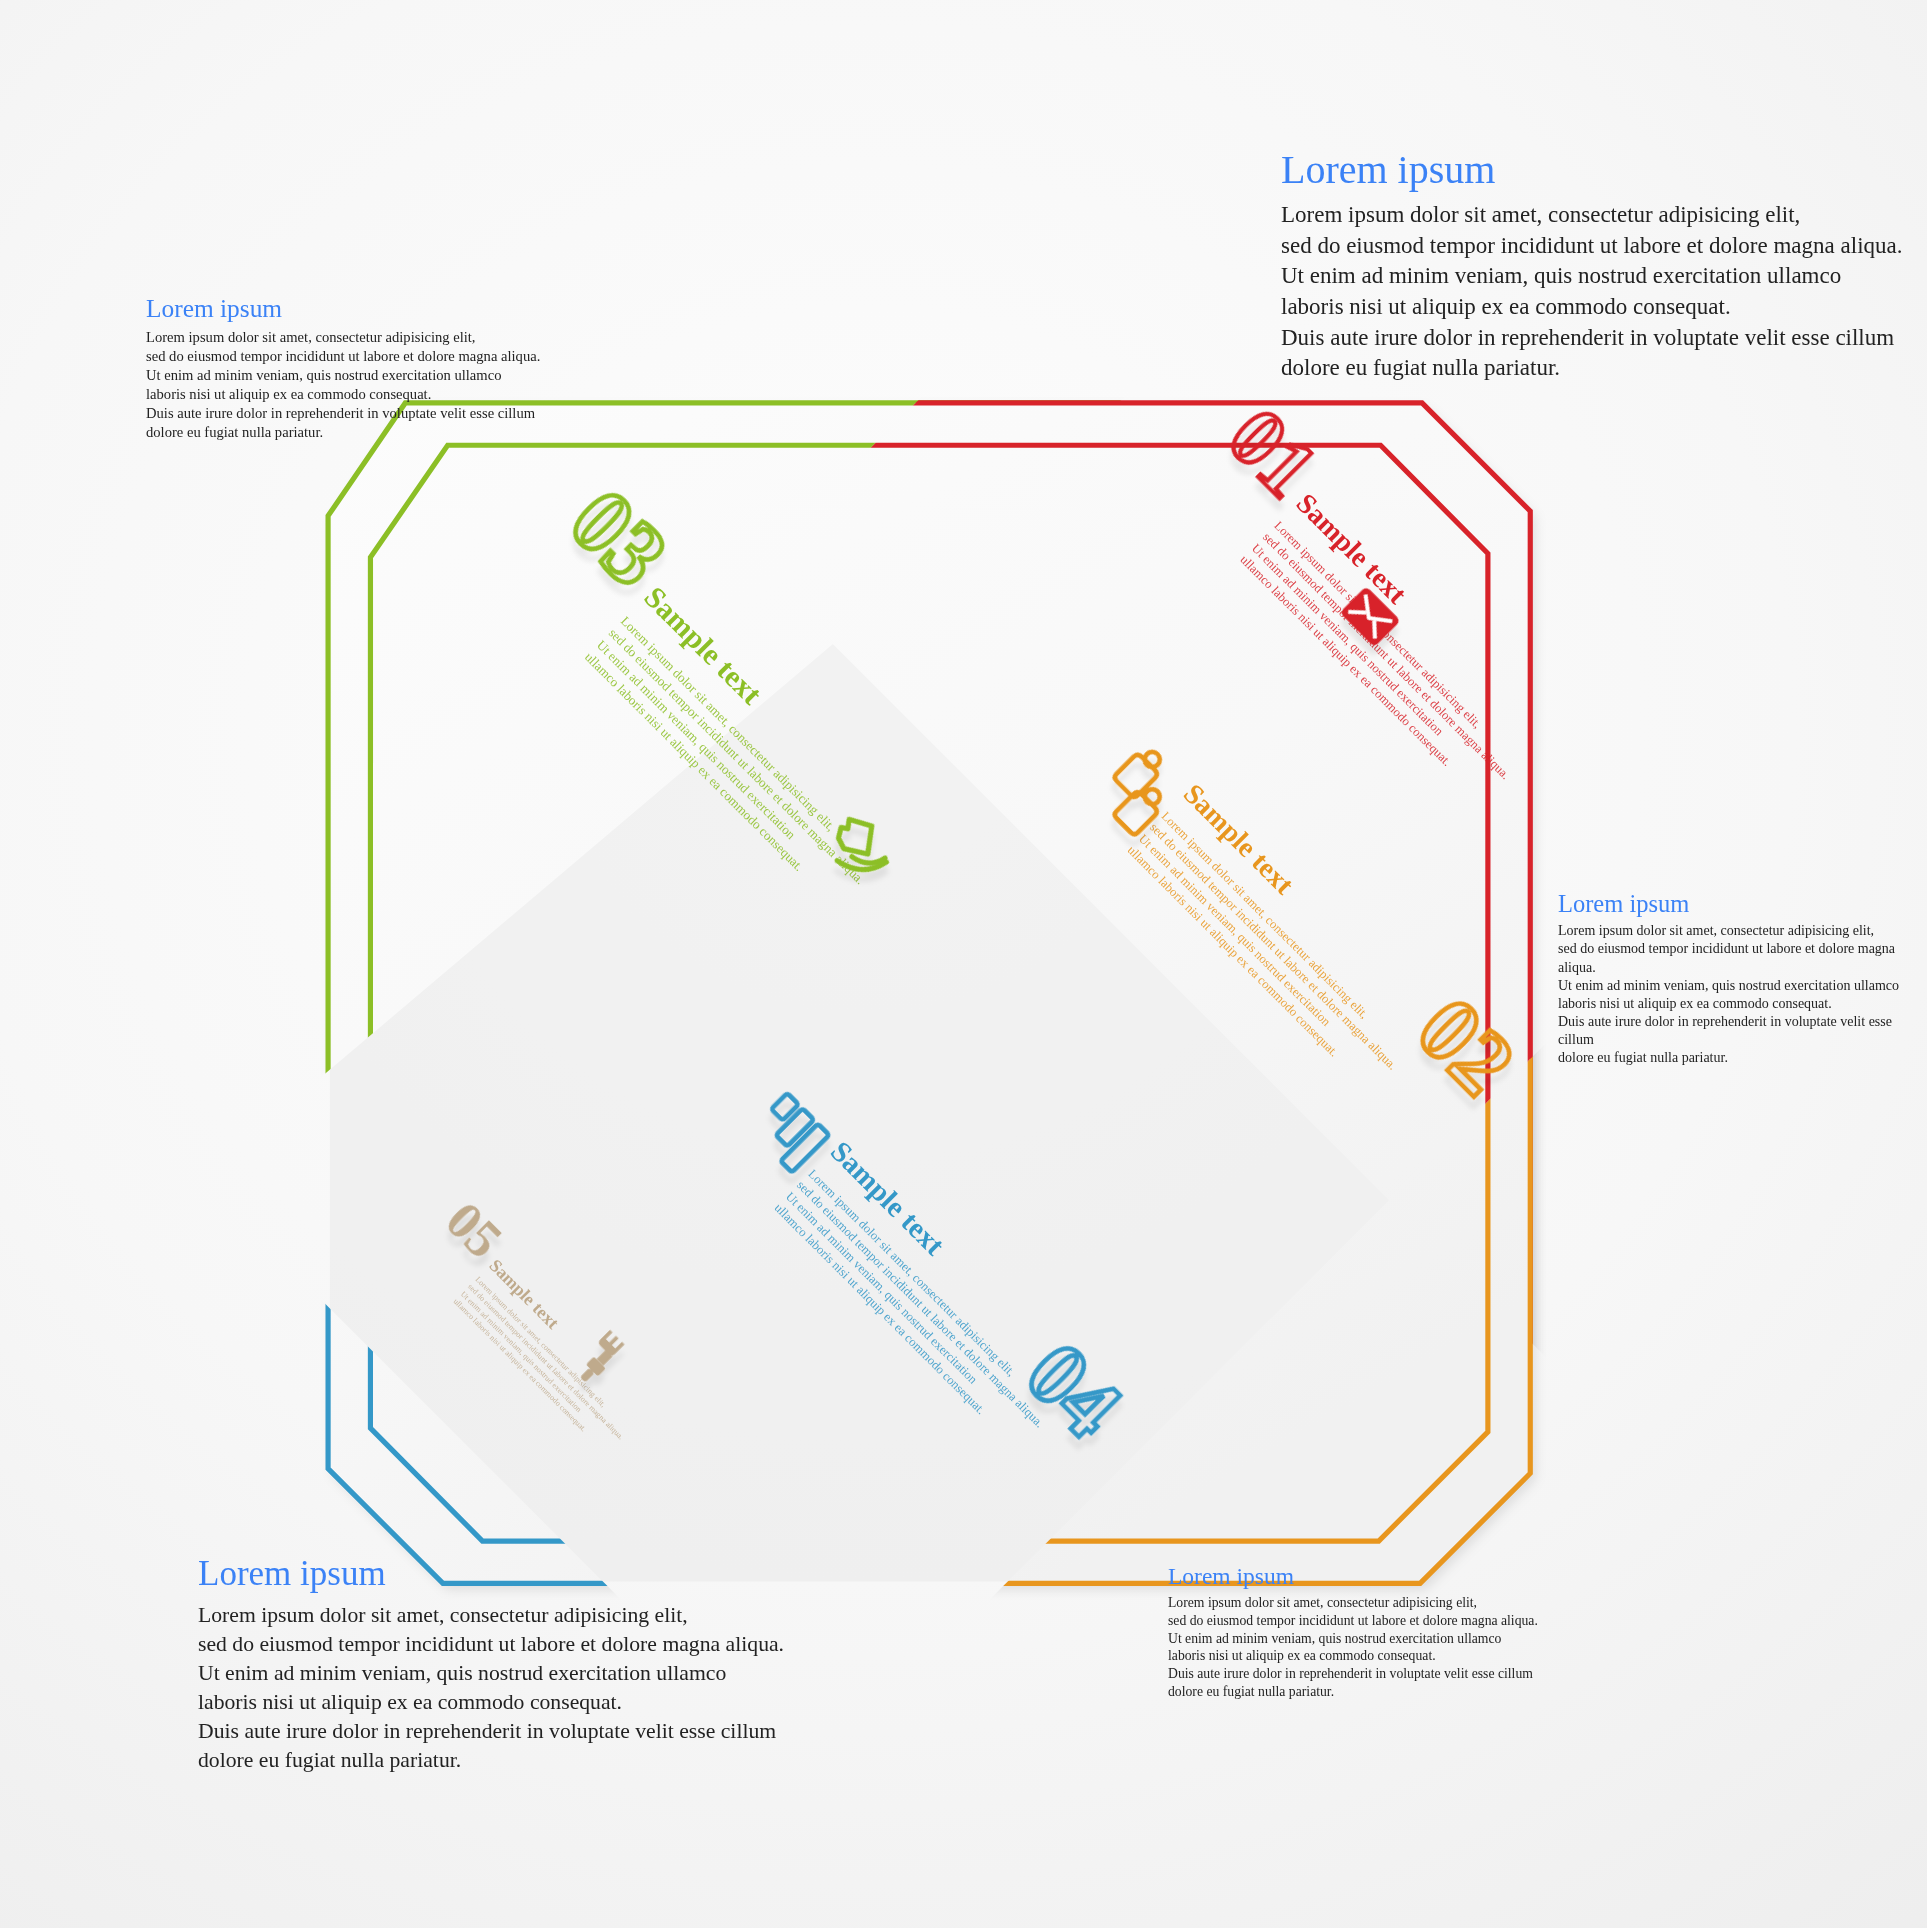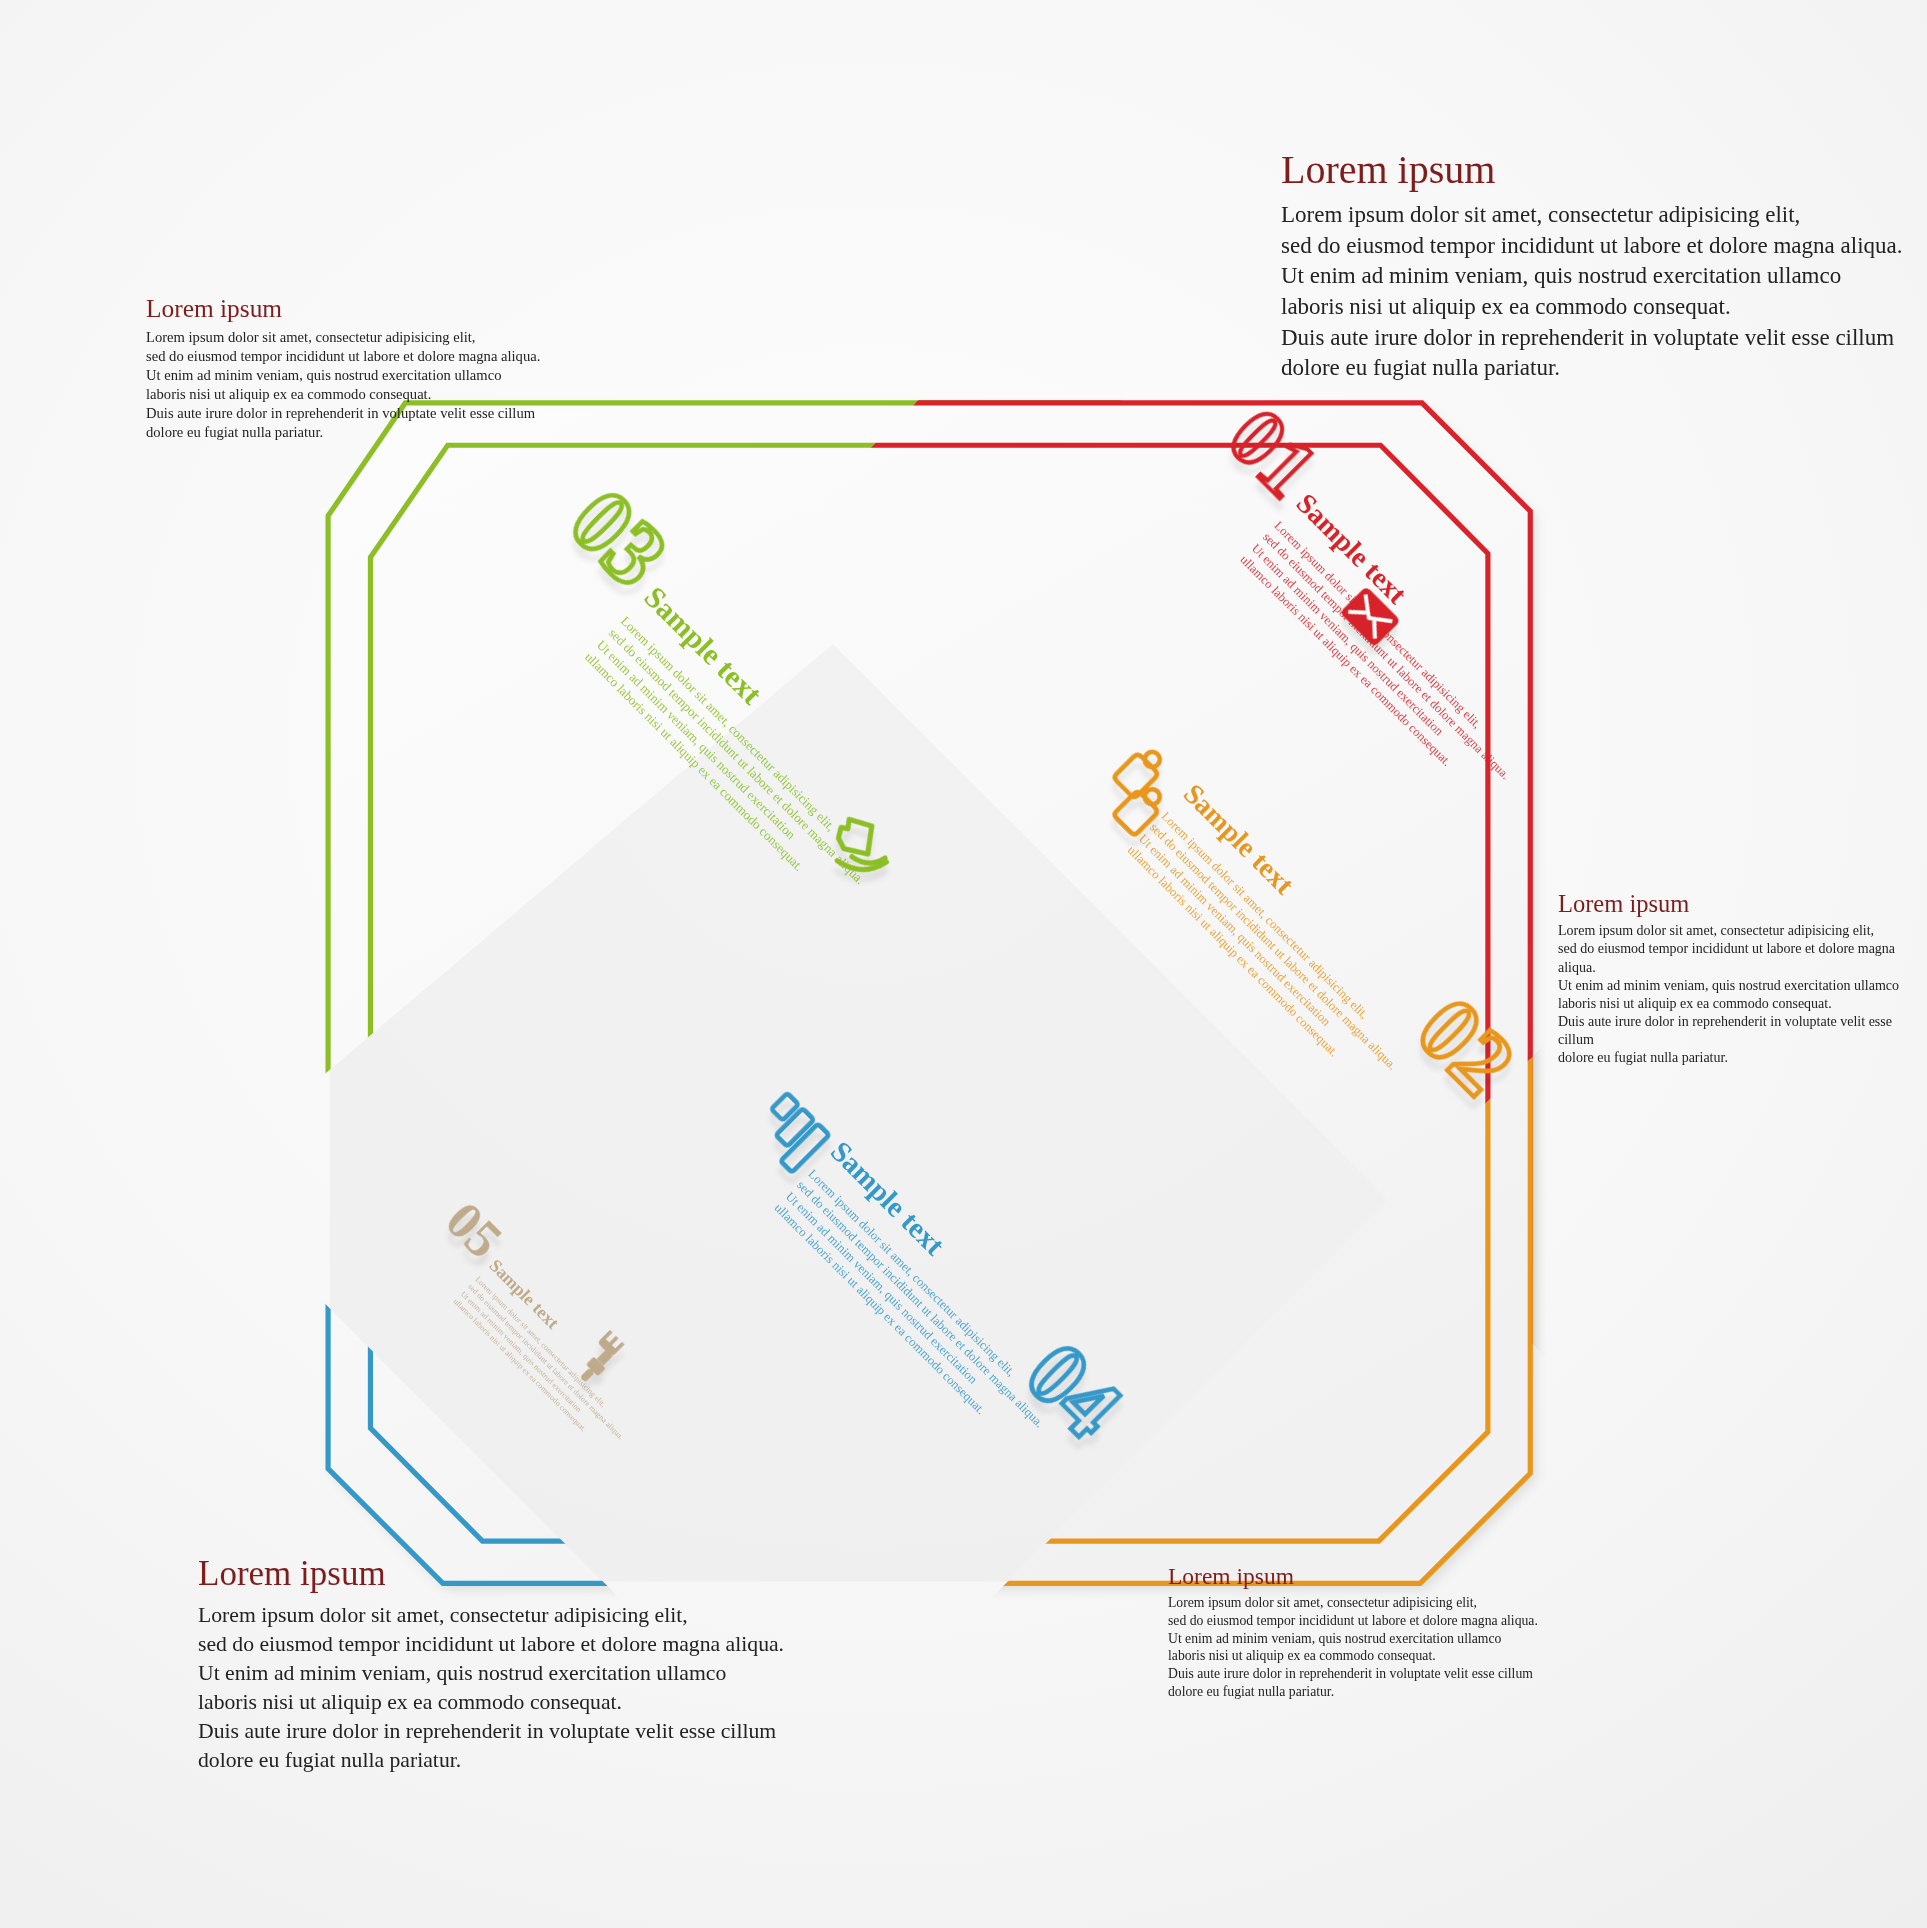--- a/index.html
+++ b/index.html
@@ -5,21 +5,21 @@
   html,body{margin:0;padding:0;}
   body{
     width:1928px;height:1928px;
     background:radial-gradient(ellipse 120% 110% at 45% 38%, #fdfdfd 0%, #f7f7f7 40%, #eeeeee 72%, #e3e3e3 100%);
     font-family:"Liberation Serif", serif;
     color:#1d1d1d;
     position:relative;
     overflow:hidden;
   }
   .txtblock{position:absolute;}
-  .txtblock .ttl{font-family:"Liberation Serif",serif;font-weight:400;color:#7f1d1d;line-height:1.12;}
+  .txtblock .ttl{font-family:"Liberation Serif",serif;font-weight:400;color:#3b82f6;line-height:1.12;}
   .txtblock .body{font-family:"Liberation Serif",serif;color:#222;}
   .txtblock .body p{margin:0;}
 
   
   #block-tl{left:146px;top:294px;}
   #block-tl .ttl{font-size:25.4px;margin-bottom:5.6px;}
   #block-tl .body{font-size:14.6px;line-height:1.30;}
 
   
   #block-tr{left:1281px;top:148px;}

